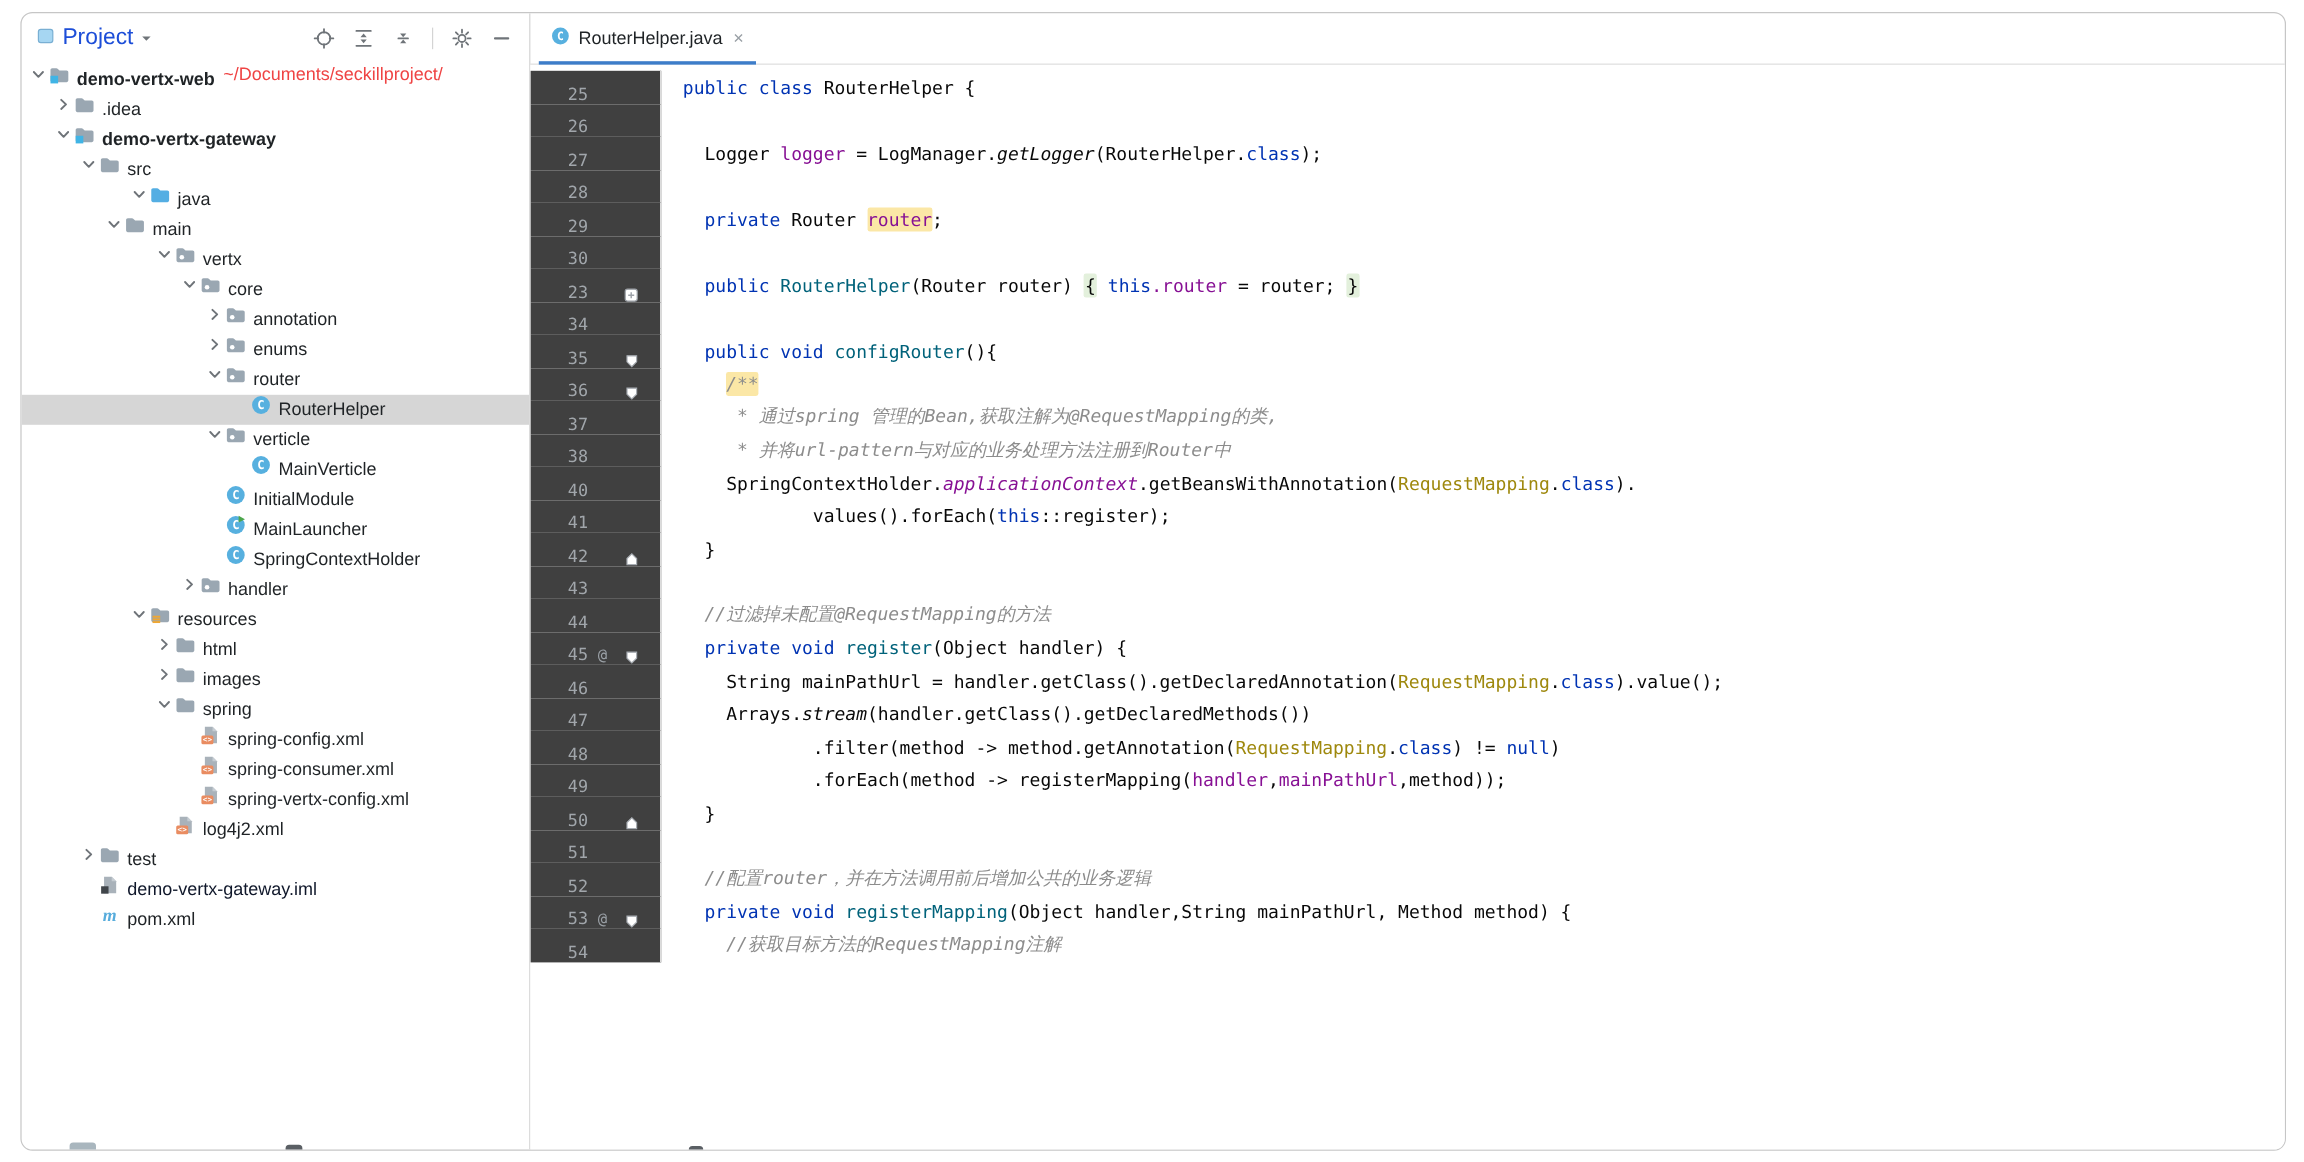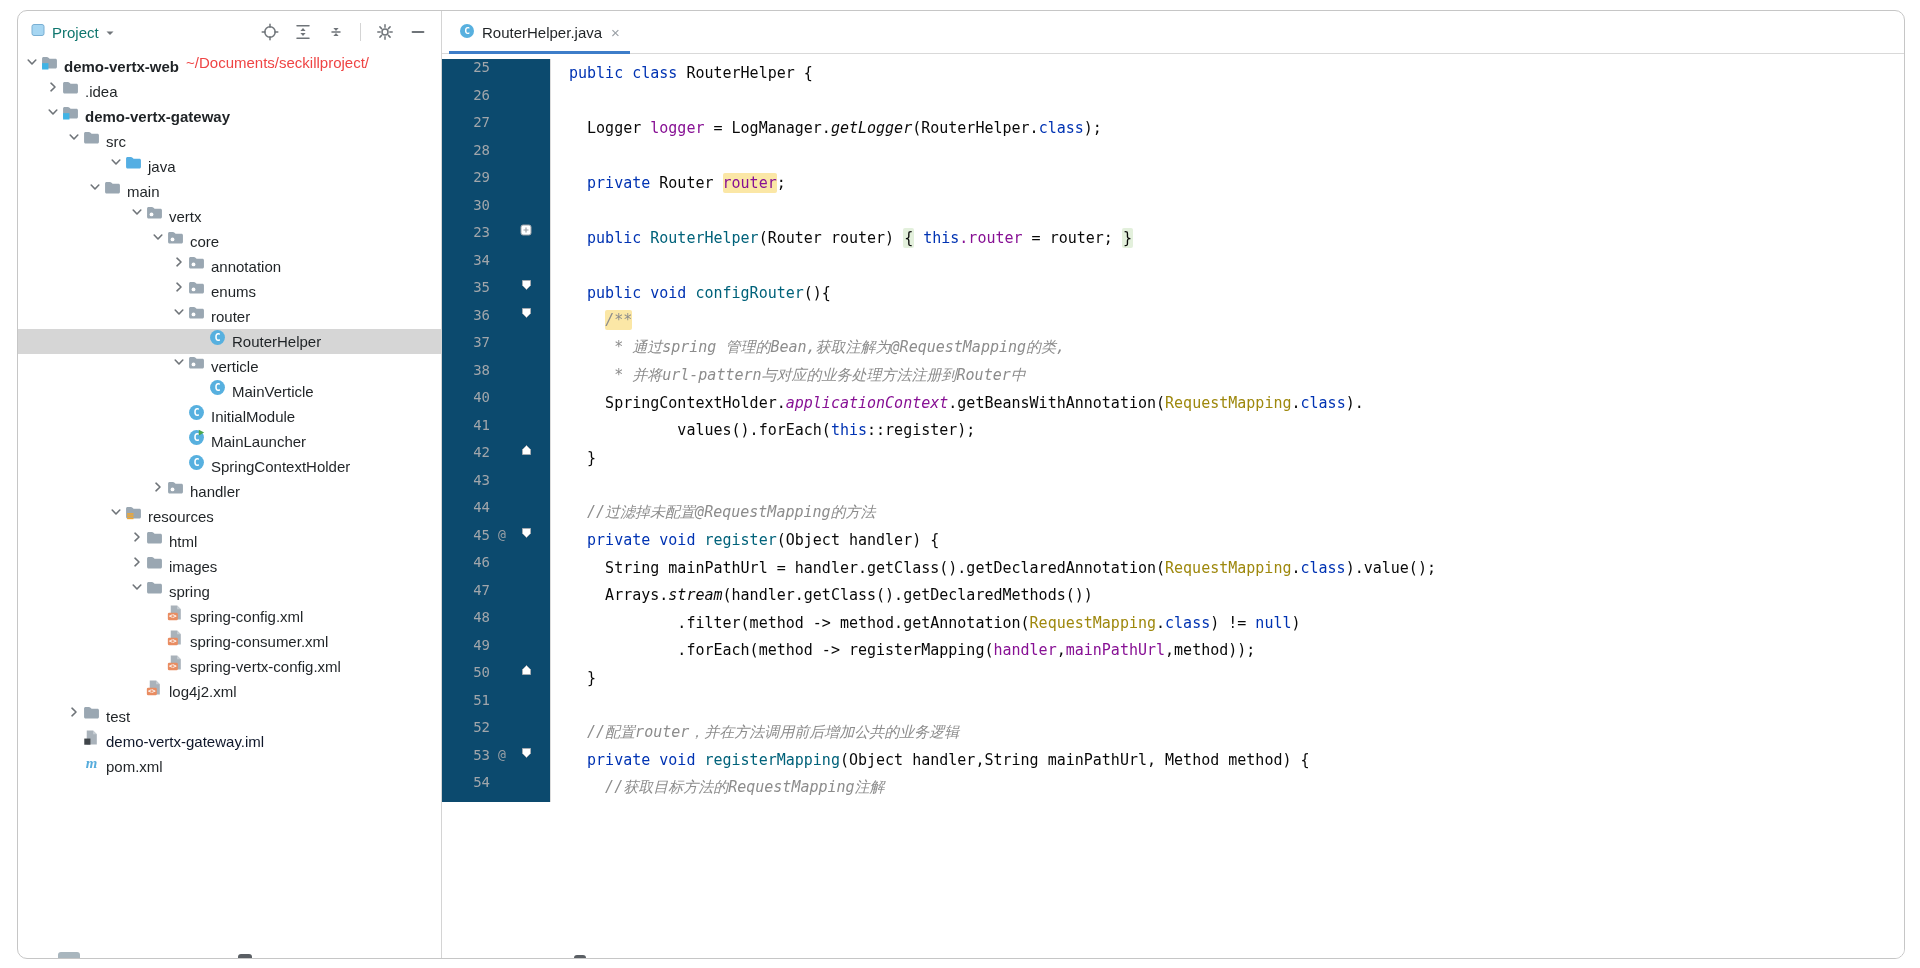--- a/index.html
+++ b/index.html
@@ -3,21 +3,21 @@
 <meta charset="utf-8">
 <style>
   html,body{margin:0;padding:0;background:#ffffff;width:1920px;height:968px;overflow:hidden;
     font-family:"Liberation Sans","DejaVu Sans",sans-serif;}
   .window{position:absolute;left:17px;top:10px;width:1886px;height:947px;
     border:1px solid #c6c6c6;border-radius:10px;background:#fff;overflow:hidden;display:flex;}
   
   .project-panel{width:423px;min-width:423px;border-right:1px solid #d4d4d4;display:flex;flex-direction:column;position:relative;}
   .panel-toolbar{height:42px;display:flex;align-items:center;padding:0 10px 0 12px;}
   .proj-select{display:flex;align-items:center;gap:6px;cursor:default;}
-  .proj-select .lbl{font-size:15px;color:#0f766e;}
+  .proj-select .lbl{font-size:19px;color:#1d4ed8;}
   .tb-spacer{flex:1;}
   .tb-icons{display:flex;align-items:center;gap:7px;}
   .tbi{width:26px;height:26px;display:flex;align-items:center;justify-content:center;border-radius:4px;}
   .tb-sep{width:1px;height:18px;background:#d4d4d4;margin:0 4px;}
   .tree{flex:1;overflow:hidden;position:relative;padding-top:1px;font-size:15px;color:#1f2326;}
   .tree-row{height:25px;display:flex;align-items:flex-start;white-space:nowrap;overflow:hidden;}
   .tree-row.selected{background:#d6d6d6;}
   .chev{width:18px;min-width:18px;height:16px;display:flex;align-items:center;justify-content:center;}
   .ticon{width:17px;min-width:17px;height:17px;display:flex;align-items:center;justify-content:center;margin-right:6px;}
   .tlabel{line-height:25px;}
@@ -28,22 +28,22 @@
   
   .editor{flex:1;display:flex;flex-direction:column;min-width:0;}
   .tabbar{height:42px;border-bottom:1px solid #d9d9d9;display:flex;align-items:flex-end;padding-left:7px;}
   .tab{height:41px;display:flex;align-items:center;gap:7px;padding:0 10px 0 10px;position:relative;background:#fff;}
   .tab .underline{position:absolute;left:0;right:0;bottom:-1px;height:3px;background:#3d7dc9;}
   .tab .tab-label{font-size:15px;color:#1f2326;}
   .tab .close{color:#9aa0a6;font-size:15px;margin-left:2px;}
   .code-scroll{flex:1;overflow:hidden;background:#fff;padding-top:5px;position:relative;}
   .code-line{display:flex;height:27.5px;align-items:center;
     font-family:"DejaVu Sans Mono","DejaVu Sans",monospace;font-size:15px;}
-  .gut{width:108px;min-width:108px;align-self:stretch;background:#0c4a6e;border-right:1px solid #dcdcdc;
-    display:flex;align-items:flex-start;}
+  .gut{width:108px;min-width:108px;align-self:stretch;background:#404040;border-right:1px solid #dcdcdc;
+    display:flex;align-items:flex-end;}
   .gut .num{width:48px;text-align:right;color:#a1a6ab;font-size:14px;}
   .gut .at{width:24px;text-align:center;color:#9aa0a6;font-size:13px;}
   .gut .fold{width:24px;display:flex;align-items:center;justify-content:center;}
   .codetxt{padding-left:18px;white-space:pre;color:#080808;}
   .tk-kw{color:#0033b3;}
   .tk-p{color:#080808;}
   .tk-fld{color:#871094;}
   .tk-mtd{color:#00627a;}
   .tk-cmt{color:#8c8c8c;font-style:italic;}
   .tk-ann{color:#9e880d;}

